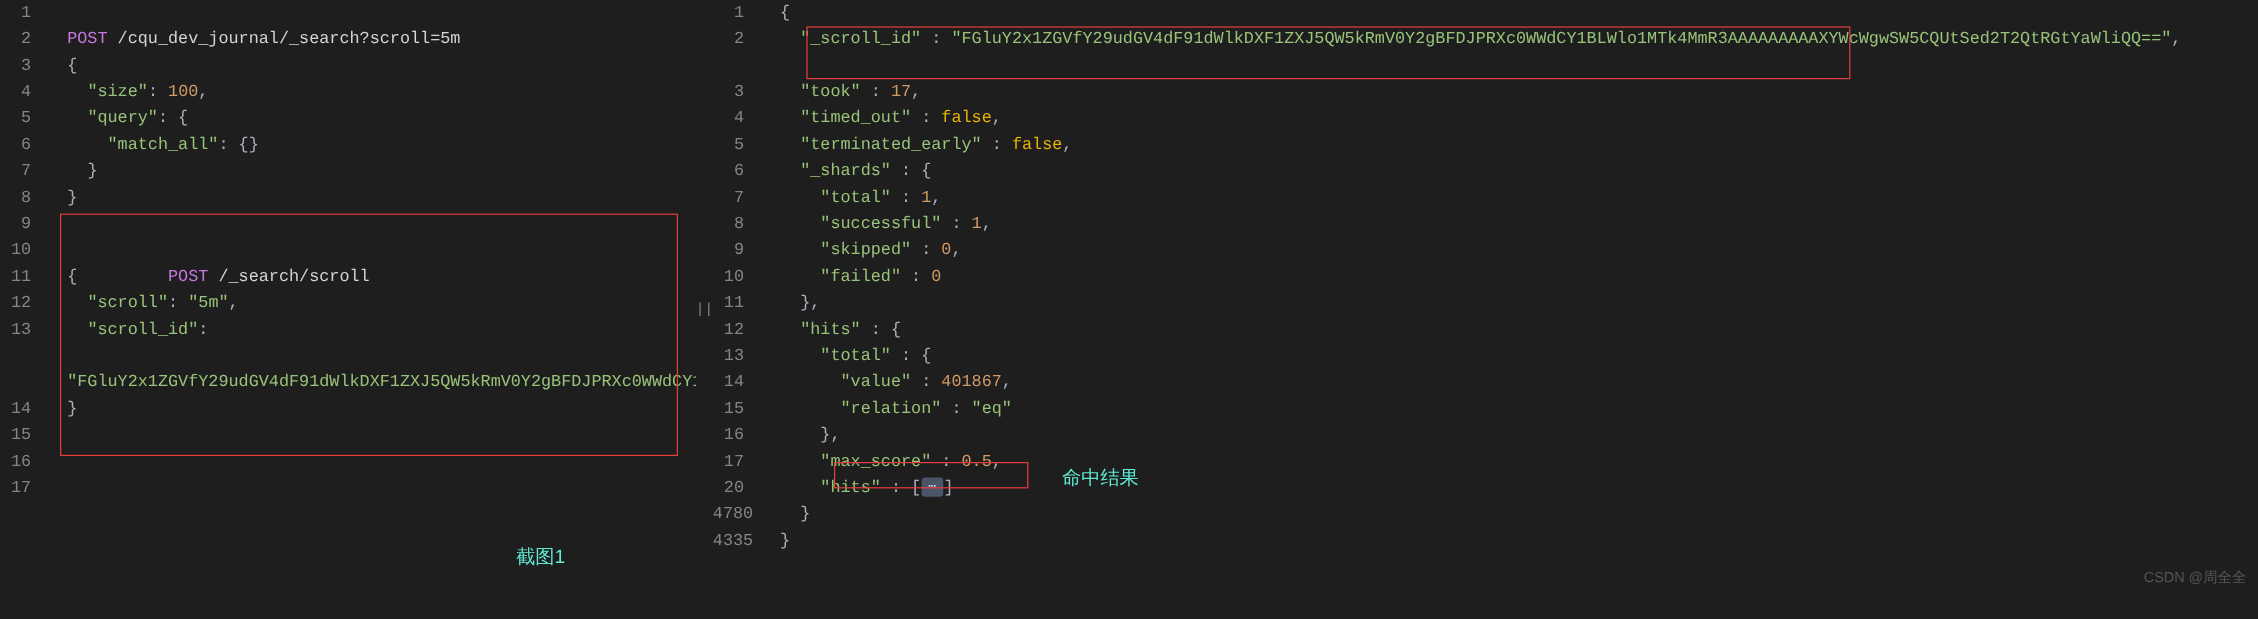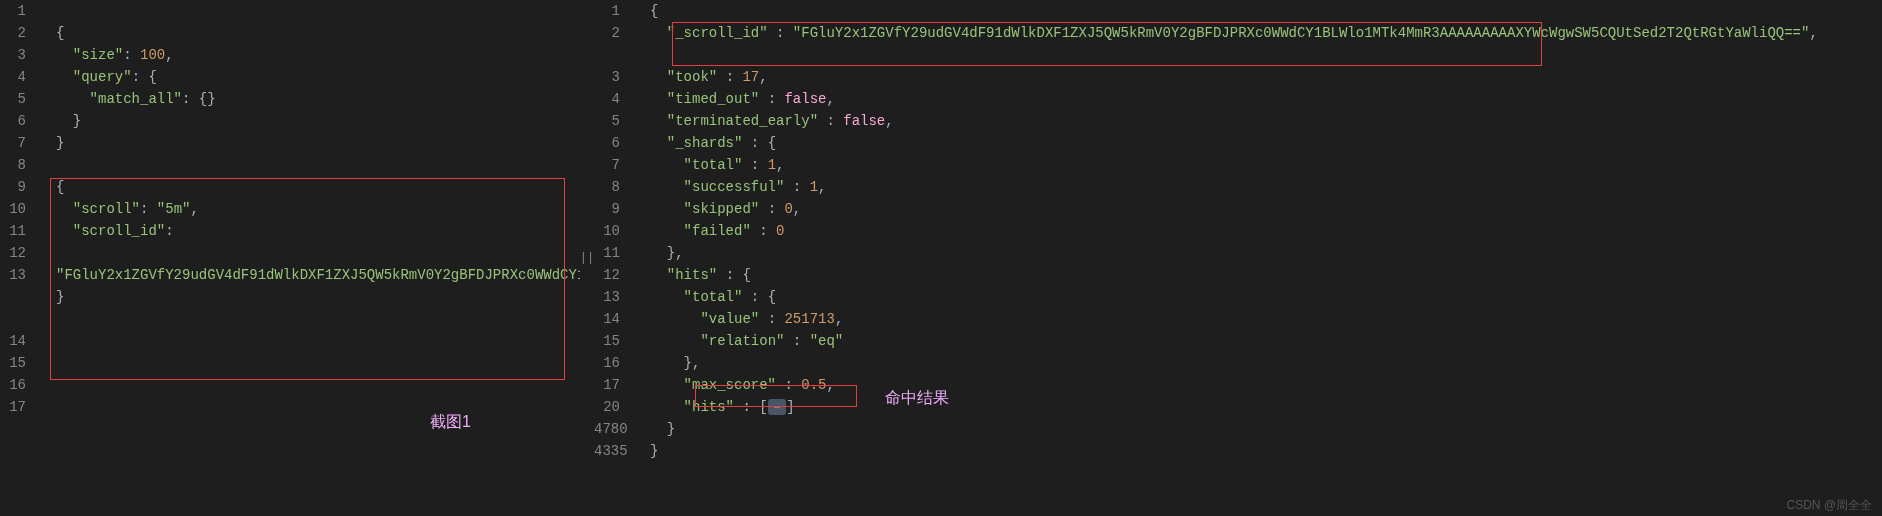--- a/index.html
+++ b/index.html
@@ -62,21 +62,21 @@
   height: 22px;
   line-height: 22px;
   white-space: pre;
 }
 .line.wrap { white-space: pre-wrap; }
 .tall { height: 66px; line-height: 22px; }
 .method { color: #c678dd; }
 .str { color: #98c379; }
 .key { color: #98c379; }
 .num { color: #d19a66; }
-.bool { color: #f9a8d4; }
+.bool { color: #eab308; }
 .punct { color: #abb2bf; }
 .path { color: #d4d4d4; }
 .tag-badge {
   display: inline-block;
   background: #4a5568;
   color: #cbd5e0;
   border-radius: 3px;
   padding: 0 6px;
   font-size: 11px;
   line-height: 16px;
@@ -85,31 +85,31 @@
 .redbox1 {
   position: absolute;
   border: 1px solid #e53e3e;
   pointer-events: none;
 }
 .red-left { left: 50px; top: 178px; width: 515px; height: 202px; }
 .red-r1 { left: 672px; top: 22px; width: 870px; height: 44px; }
 .red-r2 { left: 695px; top: 385px; width: 162px; height: 22px; }
 .annot {
   position: absolute;
-  color: #f0abfc;
+  color: #5eead4;
   font-family: "Microsoft YaHei", sans-serif;
   font-size: 16px;
   text-align: right;
 }
-.annot-left { left: 430px; top: 412px; }
+.annot-left { left: 430px; top: 454px; }
 .annot-right { left: 885px; top: 388px; }
 .watermark {
   position: absolute;
   right: 10px;
-  bottom: 2px;
+  bottom: 26px;
   color: #555;
   font-size: 12px;
   font-family: sans-serif;
 }
 </style>
 </head>
 <body>
 
 <div class="container">
 
@@ -131,27 +131,32 @@
         <div class="gutter-line">13</div>
         <div class="gutter-line"></div>
         <div class="gutter-line"></div>
         <div class="gutter-line">14</div>
         <div class="gutter-line">15</div>
         <div class="gutter-line">16</div>
         <div class="gutter-line">17</div>
       </div>
       <div class="content">
         <div class="line"></div>
+        <div class="line"><span class="method">POST</span> <span class="path">/cqu_dev_journal/_search?scroll=5m</span></div>
         <div class="line"><span class="punct">{</span></div>
         <div class="line">  <span class="key">"size"</span><span class="punct">: </span><span class="num">100</span><span class="punct">,</span></div>
         <div class="line">  <span class="key">"query"</span><span class="punct">: {</span></div>
         <div class="line">    <span class="key">"match_all"</span><span class="punct">: </span><span class="punct">{}</span></div>
         <div class="line">  <span class="punct">}</span></div>
         <div class="line"><span class="punct">}</span></div>
         <div class="line"></div>
+        <div class="line" style="position:relative;">
+          <span class="method">POST</span> <span class="path">/_search/scroll</span>
+          
+        </div>
         <div class="line"><span class="punct">{</span></div>
         <div class="line">  <span class="key">"scroll"</span><span class="punct">: </span><span class="str">"5m"</span><span class="punct">,</span></div>
         <div class="line wrap tall">  <span class="key">"scroll_id"</span><span class="punct">:<br>    </span><span class="str">"FGluY2x1ZGVfY29udGV4dF91dWlkDXF1ZXJ5QW5kRmV0Y2gBFDJPRXc0WWdCY1BLWlo1MTk4MmR3AAAAAAAAAXYWcWgwSW5CQUtSed2T2QtRGtYaWliQQ=="</span></div>
         <div class="line"><span class="punct">}</span></div>
         <div class="line"></div>
         <div class="line"></div>
         <div class="line"></div>
       </div>
     </div>
     <div class="redbox1 red-left"></div>
@@ -192,21 +197,21 @@
         <div class="line">  <span class="key">"timed_out"</span><span class="punct"> : </span><span class="bool">false</span><span class="punct">,</span></div>
         <div class="line">  <span class="key">"terminated_early"</span><span class="punct"> : </span><span class="bool">false</span><span class="punct">,</span></div>
         <div class="line">  <span class="key">"_shards"</span><span class="punct"> : {</span></div>
         <div class="line">    <span class="key">"total"</span><span class="punct"> : </span><span class="num">1</span><span class="punct">,</span></div>
         <div class="line">    <span class="key">"successful"</span><span class="punct"> : </span><span class="num">1</span><span class="punct">,</span></div>
         <div class="line">    <span class="key">"skipped"</span><span class="punct"> : </span><span class="num">0</span><span class="punct">,</span></div>
         <div class="line">    <span class="key">"failed"</span><span class="punct"> : </span><span class="num">0</span></div>
         <div class="line">  <span class="punct">},</span></div>
         <div class="line">  <span class="key">"hits"</span><span class="punct"> : {</span></div>
         <div class="line">    <span class="key">"total"</span><span class="punct"> : {</span></div>
-        <div class="line">      <span class="key">"value"</span><span class="punct"> : </span><span class="num">251713</span><span class="punct">,</span></div>
+        <div class="line">      <span class="key">"value"</span><span class="punct"> : </span><span class="num">401867</span><span class="punct">,</span></div>
         <div class="line">      <span class="key">"relation"</span><span class="punct"> : </span><span class="str">"eq"</span></div>
         <div class="line">    <span class="punct">},</span></div>
         <div class="line">    <span class="key">"max_score"</span><span class="punct"> : </span><span class="num">0.5</span><span class="punct">,</span></div>
         <div class="line">    <span class="key">"hits"</span><span class="punct"> : [</span><span class="tag-badge">⋯</span><span class="punct">]</span></div>
         <div class="line">  <span class="punct">}</span></div>
         <div class="line"><span class="punct">}</span></div>
       </div>
     </div>
   </div>
 </div>

